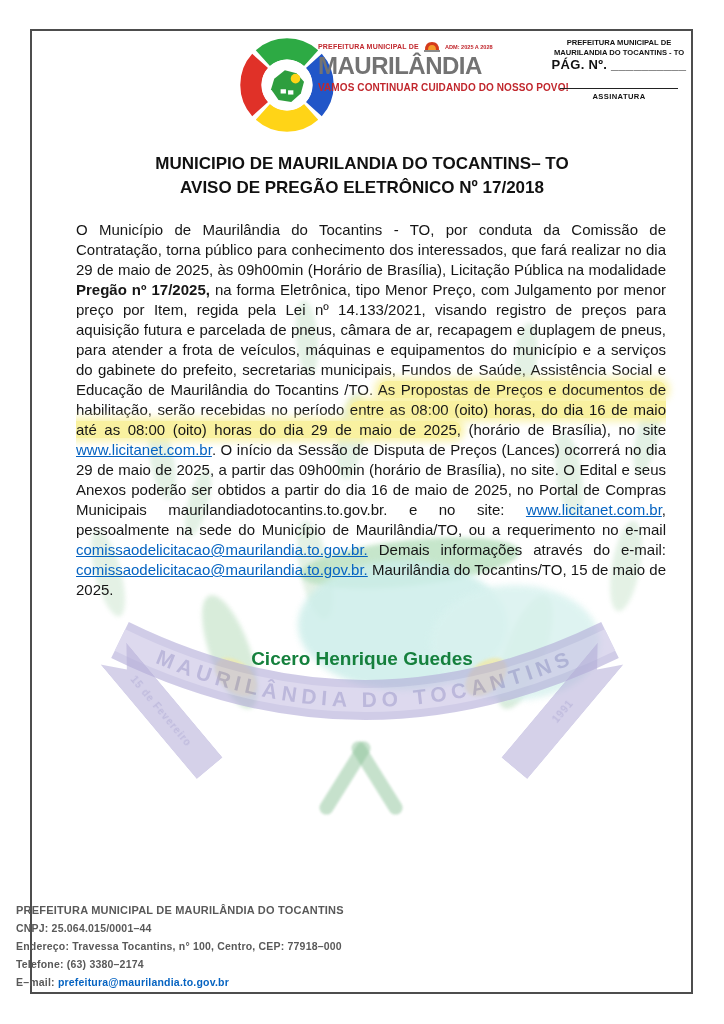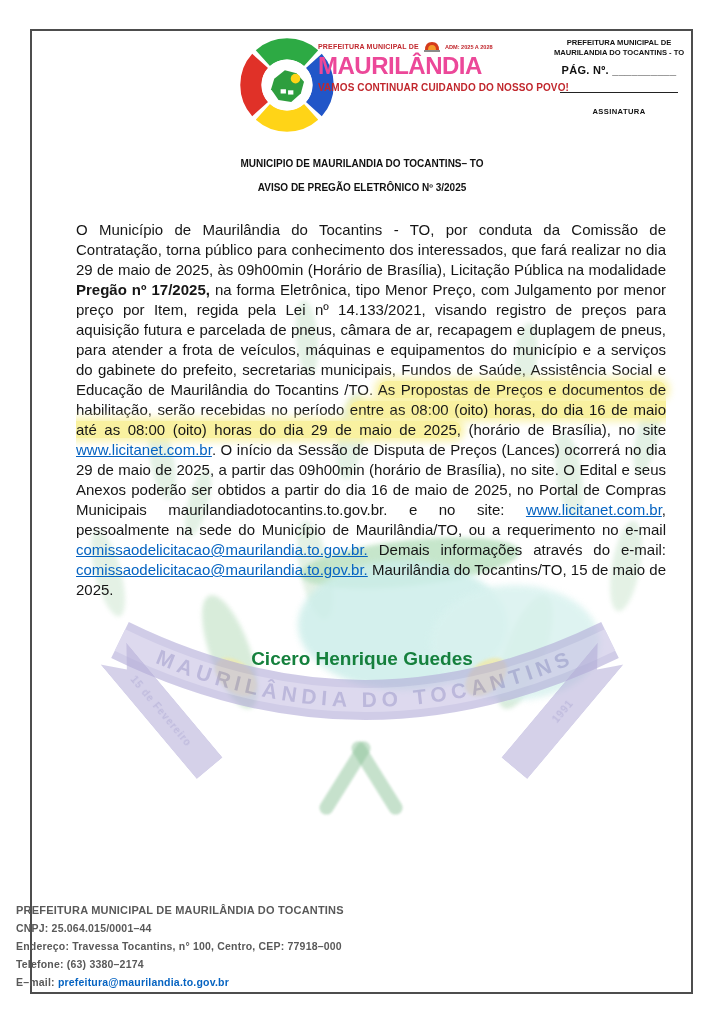--- a/index.html
+++ b/index.html
@@ -8,32 +8,32 @@
     font-family:"Liberation Sans","DejaVu Sans",sans-serif;color:#1a1a1a;
   }
   .frame{position:absolute;left:30px;top:29px;width:663px;height:965px;
          border:2px solid #4d4d4d;box-sizing:border-box;}
   
   .logo-emblem{position:absolute;left:236px;top:34px;width:102px;height:102px;}
   .logo-text{position:absolute;left:318px;top:40px;width:186px;}
   .logo-row1{display:flex;align-items:center;gap:4px;}
   .logo-line1{font-size:7px;font-weight:bold;color:#c1272d;letter-spacing:.2px;white-space:nowrap;}
   .logo-adm{font-size:5.6px;font-weight:bold;color:#c1272d;white-space:nowrap;}
-  .logo-name1{font-size:24px;font-weight:bold;color:#ec4899;letter-spacing:-.5px;line-height:22px;margin-top:2px;white-space:nowrap;}
+  .logo-name1{font-size:24px;font-weight:bold;color:#737373;letter-spacing:-.5px;line-height:22px;margin-top:2px;white-space:nowrap;}
   .logo-name2{font-size:19px;font-weight:bold;color:#1733b0;letter-spacing:-.5px;line-height:19px;text-align:right;margin-top:2px;white-space:nowrap;}
   .logo-slogan{font-size:10px;font-weight:bold;color:#c1272d;margin-top:5px;white-space:nowrap;letter-spacing:.1px;}
   
   .stamp{position:absolute;left:548px;top:38px;width:142px;text-align:center;}
   .stamp-line{font-size:7.6px;font-weight:bold;line-height:9.5px;color:#111;}
-  .stamp-pag{font-size:11px;font-weight:bold;margin-top:7px;color:#111;letter-spacing:.3px;}
-  .stamp-sig{margin:16px auto 0;width:118px;border-top:1.4px solid #222;padding-top:14px;
+  .stamp-pag{font-size:13px;font-weight:bold;color:#111;letter-spacing:.3px;}
+  .stamp-sig{margin:16px auto 0;width:118px;border-top:1.4px solid #222;padding-top:3px;
              font-size:7.6px;font-weight:bold;color:#111;letter-spacing:.4px;}
   
   .doc-title{position:absolute;left:0;top:152px;width:100%;text-align:center;
-             font-size:10px;font-weight:bold;line-height:24px;color:#111;}
+             font-size:17px;font-weight:bold;line-height:24px;color:#111;}
   
   .body-text{position:absolute;left:76px;top:220px;width:590px;
              font-size:15px;line-height:20px;text-align:justify;color:#161616;z-index:2;}
   .seg-normal{}
   .seg-bold{font-weight:bold;}
   .seg-link{color:#0563c1;text-decoration:underline;cursor:pointer;}
   .seg-highlight{background:#f9f1a0;box-shadow:0 0 7px 4px rgba(249,241,160,.8);border-radius:8px;}
   
   .sig-block{position:absolute;left:0;top:650px;width:100%;text-align:center;z-index:2;}
   .sig-name{font-size:19px;font-weight:bold;line-height:18px;color:#15803d;}
@@ -139,21 +139,21 @@
 
   <div class="stamp">
     <div class="stamp-line">PREFEITURA MUNICIPAL DE</div>
     <div class="stamp-line">MAURILANDIA DO TOCANTINS - TO</div>
     <div class="stamp-pag">PÁG. Nº. __________</div>
     <div class="stamp-sig">ASSINATURA</div>
   </div>
 
   <div class="doc-title">
     <div>MUNICIPIO DE MAURILANDIA DO TOCANTINS– TO</div>
-    <div>AVISO DE PREGÃO ELETRÔNICO Nº 3/2025</div>
+    <div>AVISO DE PREGÃO ELETRÔNICO Nº 17/2018</div>
   </div>
 
   <div class="body-text"><span class="seg-normal">O Município de Maurilândia do Tocantins - TO, por conduta da Comissão de Contratação, torna público para conhecimento dos interessados, que fará realizar no dia 29 de maio de 2025, às 09h00min (Horário de Brasília), Licitação Pública na modalidade </span><span class="seg-bold">Pregão nº 17/2025,</span><span class="seg-normal"> na forma Eletrônica, tipo Menor Preço, com Julgamento por menor preço por Item, regida pela Lei nº 14.133/2021, visando registro de preços para aquisição futura e parcelada de pneus, câmara de ar, recapagem e duplagem de pneus, para atender a frota de veículos, máquinas e equipamentos do município e a serviços do gabinete do prefeito, secretarias municipais, Fundos de Saúde, Assistência Social e Educação de Maurilândia do Tocantins /TO. </span><span class="seg-highlight">As Propostas de Preços e documentos de</span><span class="seg-normal"> habilitação, serão recebidas no período </span><span class="seg-highlight">entre as 08:00 (oito) horas, do dia 16 de maio até as 08:00 (oito) horas do dia 29 de maio de 2025,</span><span class="seg-normal"> (horário de Brasília), no site </span><span class="seg-link">www.licitanet.com.br</span><span class="seg-normal">.  O início da Sessão de Disputa de Preços (Lances) ocorrerá no dia 29 de maio de 2025, a partir das 09h00min (horário de Brasília), no site. O Edital e seus Anexos poderão ser obtidos a partir do dia 16 de maio de 2025, no Portal de Compras Municipais maurilandiadotocantins.to.gov.br. e no site: </span><span class="seg-link">www.licitanet.com.br</span><span class="seg-normal">, pessoalmente na sede do Município de Maurilândia/TO, ou a requerimento no e-mail </span><span class="seg-link">comissaodelicitacao@maurilandia.to.gov.br.</span><span class="seg-normal"> Demais informações através do e-mail: </span><span class="seg-link">comissaodelicitacao@maurilandia.to.gov.br.</span><span class="seg-normal"> Maurilândia do Tocantins/TO, 15 de maio de 2025.</span></div>
 
   <div class="sig-block">
     <div class="sig-name">Cicero Henrique Guedes</div>
   </div>
 
   <div class="footer">
     <div class="footer-l1">PREFEITURA MUNICIPAL DE MAURILÂNDIA DO TOCANTINS</div>

